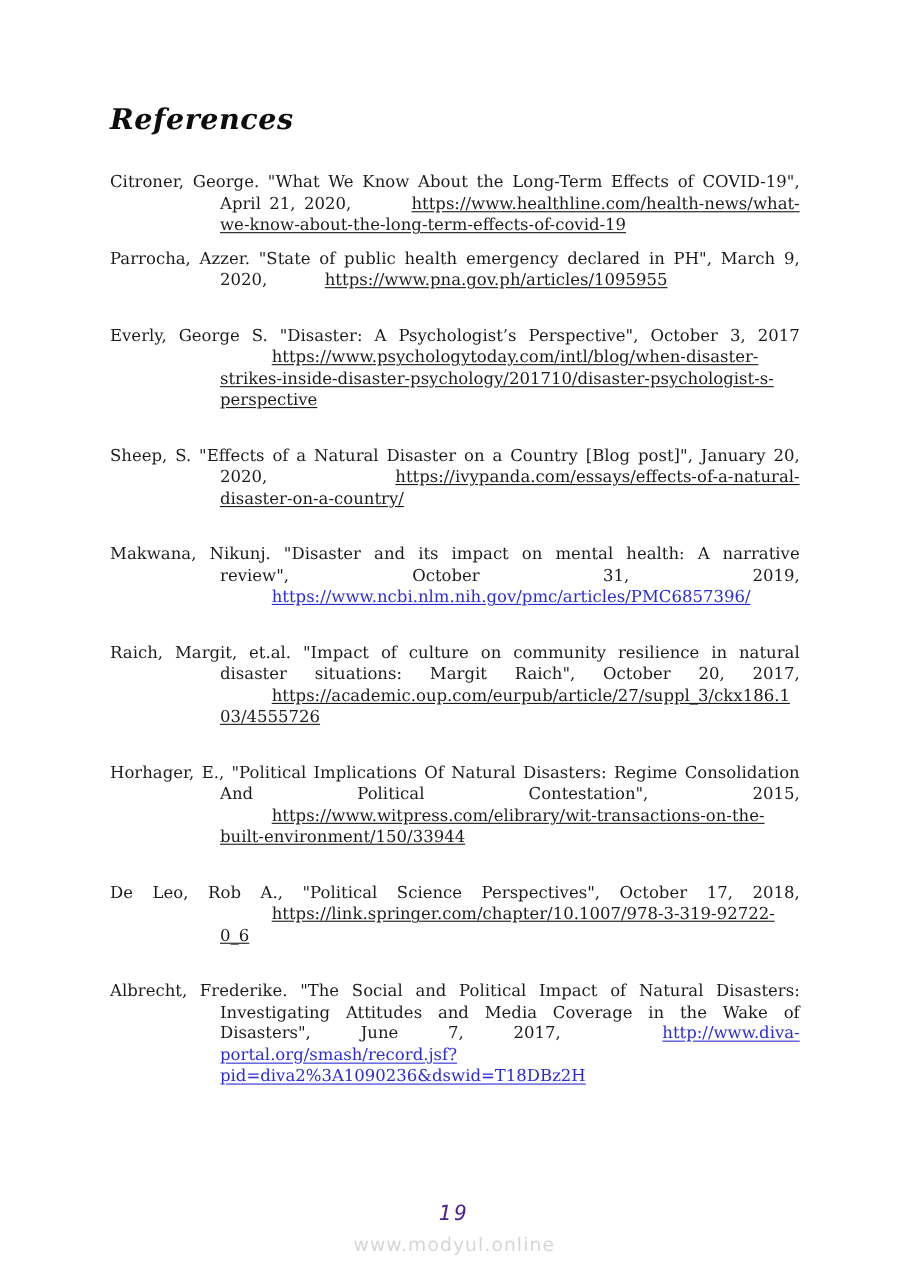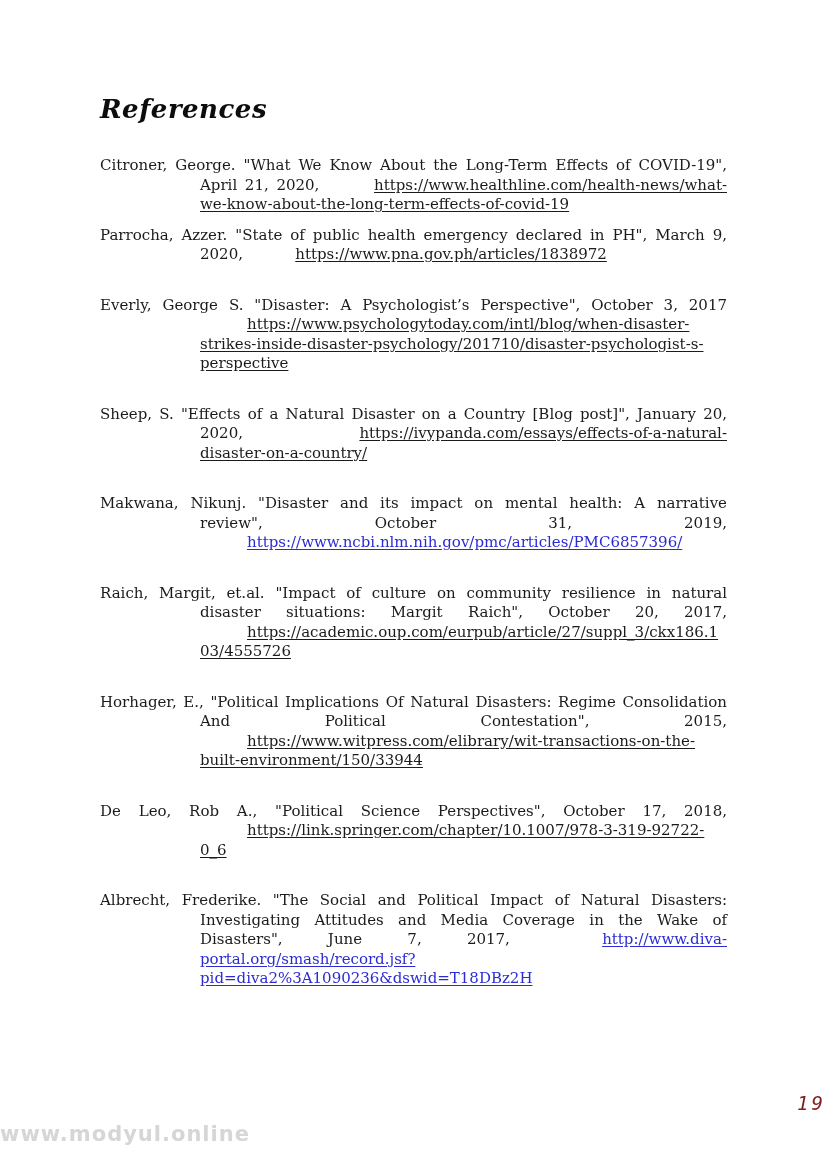--- a/index.html
+++ b/index.html
@@ -54,49 +54,49 @@
     margin-left: 47px;
   }
   a.ref-link.blue {
     color: var(--link-blue, #2b2bd5);
   }
   .page-number {
     position: absolute;
     left: 0;
     right: 0;
     top: 1092px;
-    text-align: right;
+    text-align: center;
     font-family: "DejaVu Sans Mono", monospace;
     font-style: italic;
     font-size: 19px;
     letter-spacing: 3px;
-    color: #7f1d1d;
+    color: #4c1d95;
   }
   .watermark {
     position: absolute;
     left: 0;
     right: 0;
     top: 1122px;
+    text-align: center;
     font-family: "DejaVu Sans", sans-serif;
-    font-size: 21px;
+    font-size: 17px;
     letter-spacing: 1px;
     color: var(--watermark, #d6d6d6);
-    font-weight: bold;
   }
 </style>
 </head>
 <body>
 
 <div class="page">
   <div class="content">
     <h1 class="doc-title">References</h1>
     <div class="refs">
   <p class="ref"><span class="ref-text">Citroner, George. "What We Know About the Long-Term Effects of COVID-19", April 21, 2020, </span><a class="ref-link" href="#">https://www.healthline.com/health-news/what-we-know-about-the-long-term-effects-of-covid-19</a></p>
 
-  <p class="ref"><span class="ref-text">Parrocha, Azzer. "State of public health emergency declared in PH", March 9, 2020, </span><a class="ref-link" href="#">https://www.pna.gov.ph/articles/1838972</a></p>
+  <p class="ref"><span class="ref-text">Parrocha, Azzer. "State of public health emergency declared in PH", March 9, 2020, </span><a class="ref-link" href="#">https://www.pna.gov.ph/articles/1095955</a></p>
 
   <p class="ref gap-large"><span class="ref-text">Everly, George S. "Disaster: A Psychologist’s Perspective", October 3, 2017 </span><a class="ref-link" href="#">https://www.psychologytoday.com/intl/blog/when-disaster-strikes-inside-disaster-psychology/201710/disaster-psychologist-s-perspective</a></p>
 
   <p class="ref gap-large"><span class="ref-text">Sheep, S. "Effects of a Natural Disaster on a Country [Blog post]", January 20, 2020, </span><a class="ref-link" href="#">https://ivypanda.com/essays/effects-of-a-natural-disaster-on-a-country/</a></p>
 
   <p class="ref gap-large"><span class="ref-text">Makwana, Nikunj. "Disaster and its impact on mental health: A narrative review", October 31, 2019, </span><a class="ref-link blue" href="#">https://www.ncbi.nlm.nih.gov/pmc/articles/PMC6857396/</a></p>
 
   <p class="ref gap-large"><span class="ref-text">Raich, Margit, et.al. "Impact of culture on community resilience in natural disaster situations: Margit Raich", October 20, 2017, </span><a class="ref-link" href="#">https://academic.oup.com/eurpub/article/27/suppl_3/ckx186.103/4555726</a></p>
 
   <p class="ref gap-large"><span class="ref-text">Horhager, E., "Political Implications Of Natural Disasters: Regime Consolidation And Political Contestation", 2015, </span><a class="ref-link" href="#">https://www.witpress.com/elibrary/wit-transactions-on-the-built-environment/150/33944</a></p>

